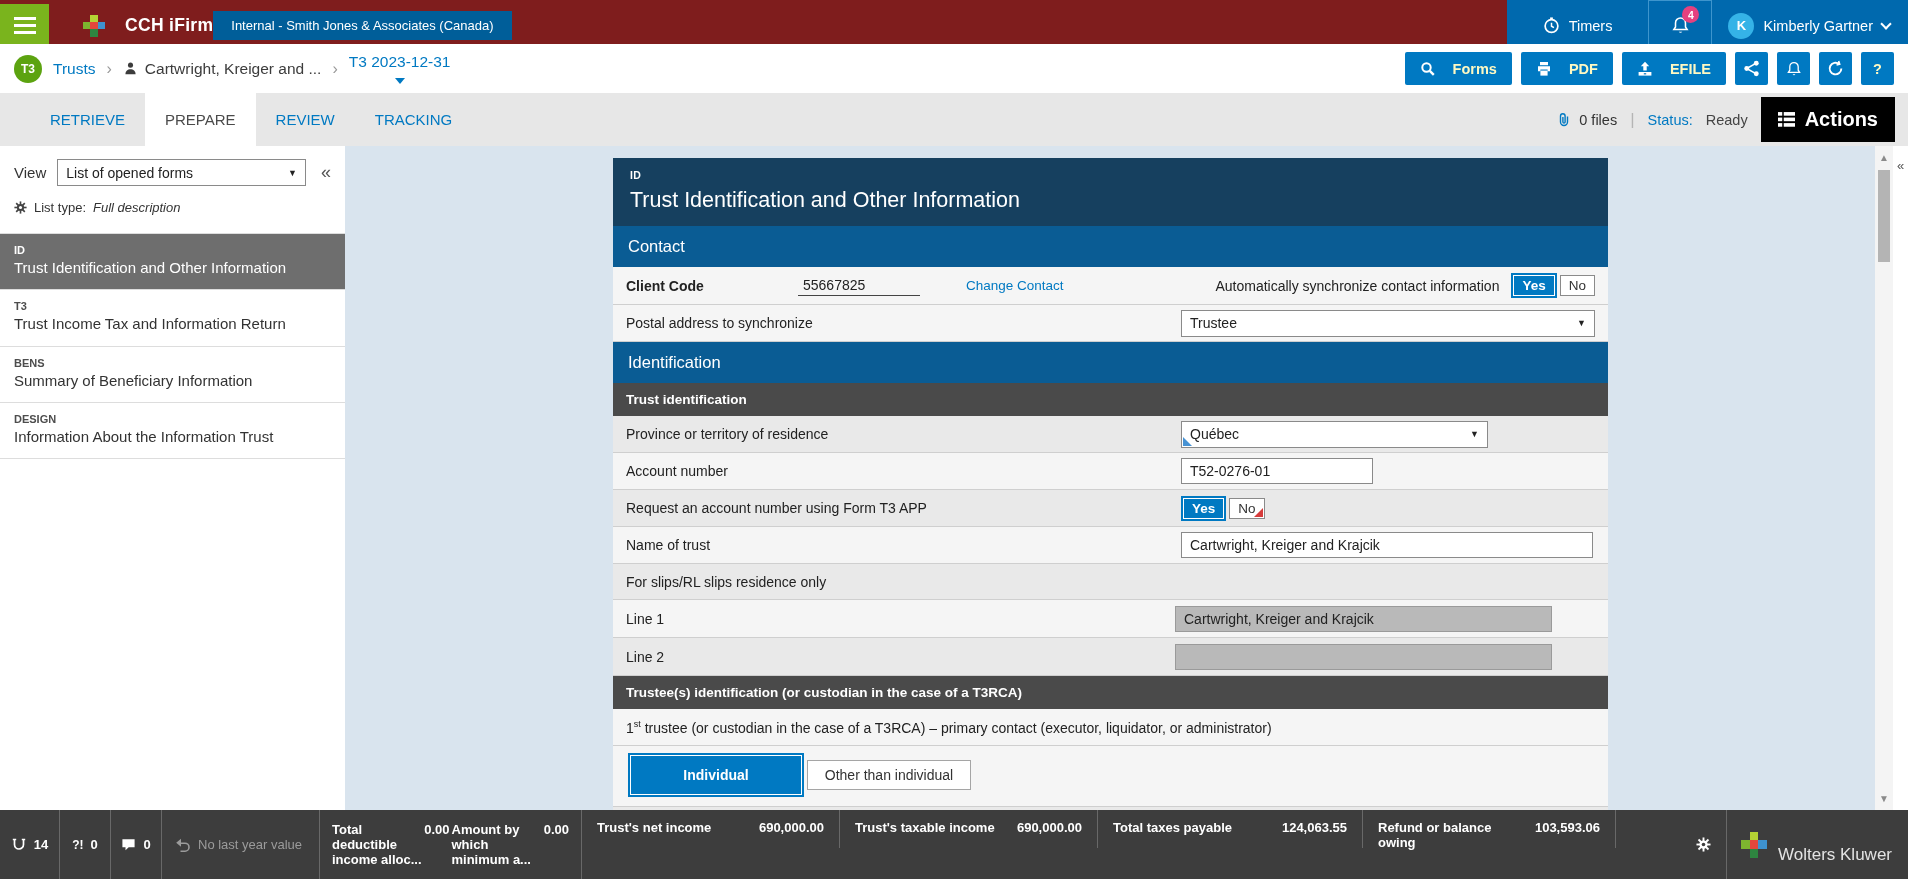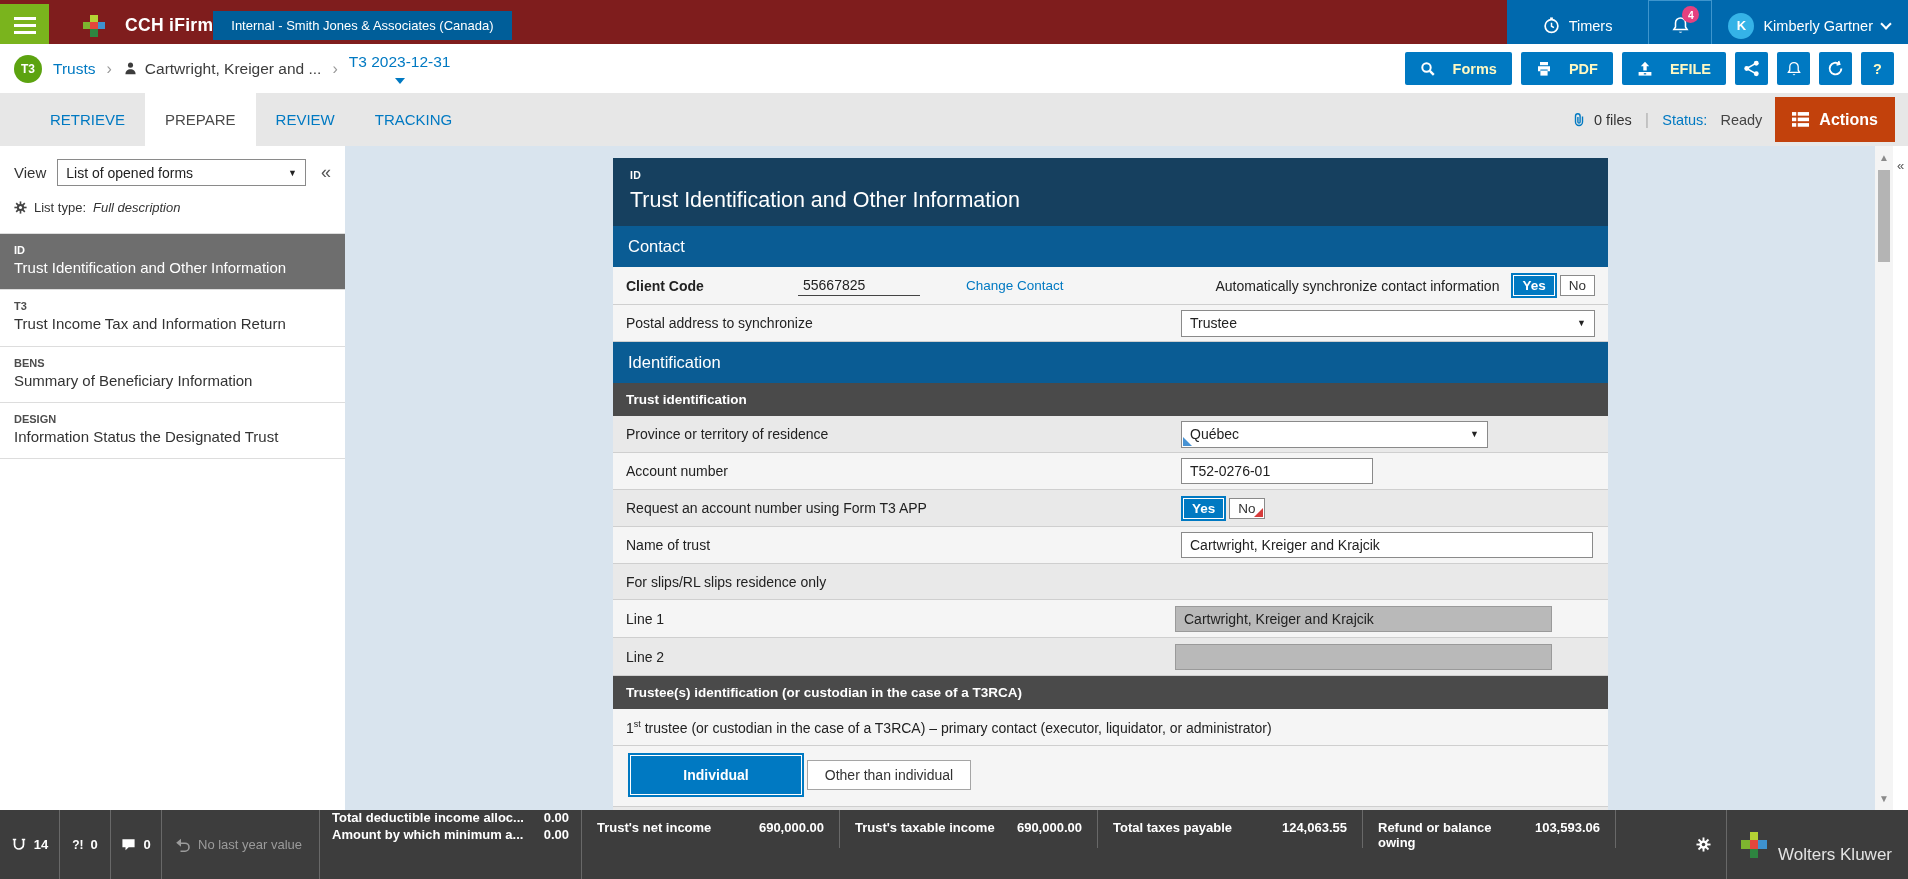--- a/index.html
+++ b/index.html
@@ -37,21 +37,21 @@
 
   
   .tabbar { position:absolute; top:93px; left:0; right:0; height:53px; background:#e7e7e7; display:flex; align-items:stretch; padding-left:30px; }
   .tab { display:flex; align-items:center; padding:0 20px; color:#0079c2; font-size:15px; background:none; border:none; font-family:inherit; cursor:pointer; }
   .tab.active { background:#fff; color:#4a4a4a; }
   .tab-right { margin-left:auto; display:flex; align-items:center; gap:13px; padding-right:13px; }
   .files { display:flex; align-items:center; gap:7px; color:#333; font-size:14.5px; background:none; border:none; cursor:pointer; font-family:inherit; }
   .tdiv { color:#b5b5b5; font-size:17px; }
   .status-label { color:#0079c2; font-size:14.5px; }
   .status-value { color:#444; font-size:14.5px; }
-  .btn-actions { background:#c2410c; color:#fff; border:none; height:45px; padding:0 17px; display:flex; align-items:center; gap:10px; font-weight:bold; font-size:16px; font-family:inherit; cursor:pointer; }
+  .btn-actions { background:#000000; color:#fff; border:none; height:45px; padding:0 17px; display:flex; align-items:center; gap:10px; font-weight:bold; font-size:20px; font-family:inherit; cursor:pointer; }
 
   
   .content { position:absolute; top:146px; bottom:69px; left:0; right:0; display:flex; }
   .sidebar { width:345px; flex:none; background:#fff; }
   .view-row { display:flex; align-items:center; padding:13px 10px 9px 14px; gap:11px; }
   .view-label { font-size:15px; color:#333; }
   .sel { position:relative; background:#fff; border:1px solid #8a8a8a; height:27px; display:flex; align-items:center; justify-content:space-between; padding:0 8px; font-size:14px; color:#222; cursor:pointer; }
   .sel .arr { font-size:9px; color:#222; margin-left:8px; }
   .collapse-btn { background:none; border:none; color:#555; font-size:18px; cursor:pointer; padding:0 4px; }
   .list-type { display:flex; align-items:center; gap:7px; padding:5px 14px; font-size:13px; color:#333; cursor:pointer; }
@@ -97,21 +97,21 @@
   .vs-thumb { position:absolute; top:24px; left:3px; width:12px; height:92px; background:#b4b4b4; cursor:grab; }
   .rstrip { width:15px; flex:none; background:#fff; position:relative; }
   .rs-collapse { position:absolute; top:12px; left:0; width:100%; text-align:center; color:#555; font-size:13px; background:none; border:none; cursor:pointer; }
 
   
   .statusbar { position:absolute; bottom:0; left:0; right:0; height:69px; background:#3d3d3d; display:flex; color:#fff; }
   .sb-cell { flex:none; display:flex; align-items:center; justify-content:center; gap:7px; font-size:13px; font-weight:bold; }
   .sb-btn { background:none; border:none; color:#fff; cursor:pointer; font-family:inherit; }
   .sb-sep { flex:none; width:1px; background:#686868; height:100%; }
   .sb-sep.half { height:38px; }
-  .sb-two { width:261px; flex-direction:column; justify-content:flex-start; gap:2px; padding:0 12px; }
+  .sb-two { width:261px; flex-direction:row; justify-content:space-between; gap:2px; padding:0 12px; }
   .sb-line { display:flex; justify-content:space-between; width:100%; }
   .sb-sum { width:257px; align-items:flex-start; justify-content:space-between; padding:10px 15px 0; }
   .sb-muted { color:#9b9b9b; font-weight:normal; }
   .sb-spacer { flex:1; }
   .sb-gear { width:46px; display:flex; align-items:center; justify-content:center; background:none; border:none; cursor:pointer; }
   .sb-brand { display:flex; align-items:center; gap:11px; padding:0 16px 0 14px; }
   .sb-brand .txt { color:#e3e3e3; font-size:17px;margin-top:21px; }
   .logo-lg { width:26px; height:26px; }
 
   .ico { flex:none; display:inline-flex; }
@@ -286,21 +286,21 @@
       <div class="form-item">
         <div class="code">T3</div>
         <div class="desc">Trust Income Tax and Information Return</div>
       </div>
       <div class="form-item">
         <div class="code">BENS</div>
         <div class="desc">Summary of Beneficiary Information</div>
       </div>
       <div class="form-item">
         <div class="code">DESIGN</div>
-        <div class="desc">Information Status the Designated Trust</div>
+        <div class="desc">Information About the Information Trust</div>
       </div>
     </div>
   </aside>
 
   <section class="main">
     <div class="form-panel">
       <div class="form-header">
         <div class="fh-code">ID</div>
         <div class="fh-title">Trust Identification and Other Information</div>
       </div>

